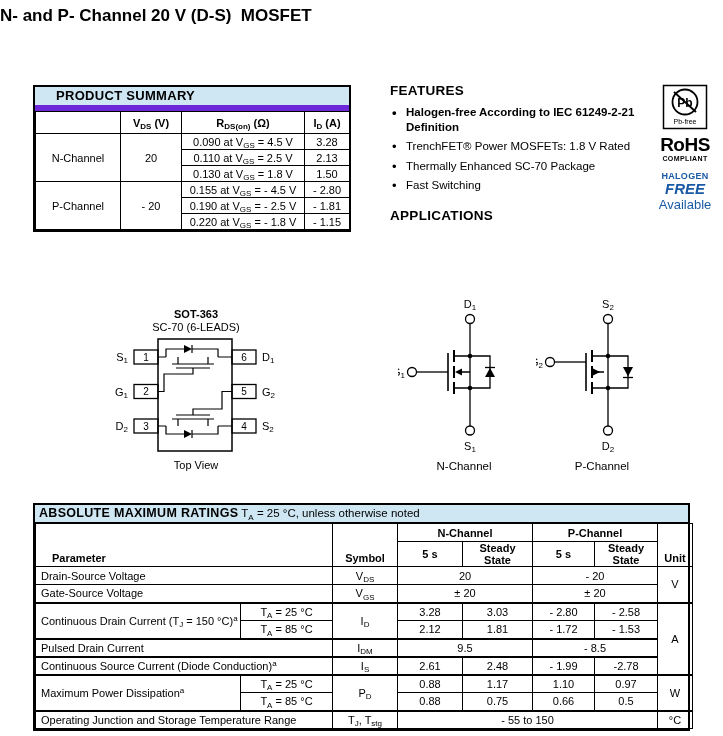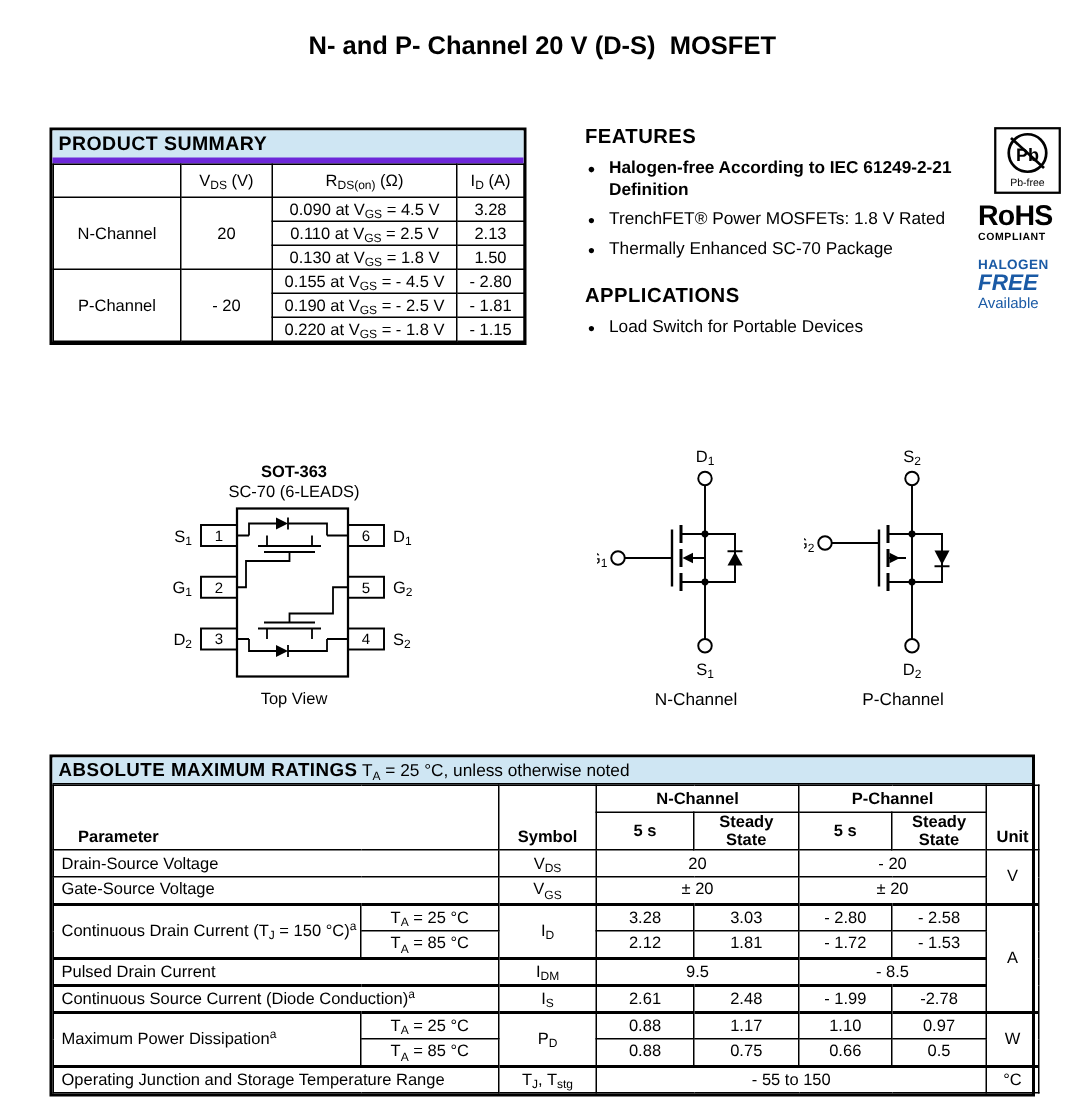--- a/index.html
+++ b/index.html
@@ -5,53 +5,53 @@
   :root{
     --header-bg:#cfe6f3;
     --accent:#1a5aa5;
   }
   *{box-sizing:border-box;margin:0;padding:0;}
   html,body{width:723px;height:736px;background:#fff;overflow:hidden;
     font-family:"Liberation Sans",sans-serif;color:#000;}
   .abs{position:absolute;}
 
   
-  .page-title{top:21px;left:0;width:723px;text-align:center;font-size:17px;
+  .page-title{top:6px;left:0;width:723px;font-size:17px;
     font-weight:bold;white-space:pre;}
 
   
   .sb{font-size:8px;position:relative;top:2.5px;}
   .sp{font-size:8px;position:relative;top:-4px;}
   .b{font-weight:bold;}
 
   
   .ps-wrap{left:33px;top:85px;width:318px;border:2px solid #000;}
   .bar{background:var(--header-bg);font-weight:bold;font-size:13px;
-    padding:1px 4px 2px 4px;border-bottom:4px solid #6d28d9;letter-spacing:.3px;}
+    padding:1px 4px 2px 21px;border-bottom:6px solid #6d28d9;letter-spacing:.3px;}
   table{border-collapse:collapse;width:100%;table-layout:fixed;}
   td,th{border:1px solid #000;font-size:11px;text-align:center;padding:0 2px;}
-  .ps-t th{height:22px;font-weight:normal;text-align:center;}
+  .ps-t th{height:22px;font-weight:bold;text-align:center;}
   .ps-t td{height:16px;}
 
   
   .feat{left:390px;top:83px;width:268px;}
   .sec-h{font-size:13.5px;font-weight:bold;letter-spacing:.3px;margin-bottom:7px;}
   ul.blt{list-style:none;}
   ul.blt li{position:relative;padding-left:16px;font-size:11.5px;
     line-height:1.32;margin-bottom:4px;}
   ul.blt li::before{content:"•";position:absolute;left:2px;top:-1px;font-size:13px;}
   .apps-h{margin-top:15px;}
 
   
-  .badge{left:652px;top:84px;width:66px;text-align:left;}
+  .badge{left:652px;top:84px;width:66px;text-align:center;}
   .rohs{font-size:19px;font-weight:bold;line-height:1;margin-top:5px;letter-spacing:-.5px;}
   .compliant{font-size:7px;font-weight:bold;letter-spacing:.4px;margin-top:1px;}
   .halogen{color:var(--accent);font-size:9px;font-weight:bold;margin-top:9px;letter-spacing:.3px;}
   .free{color:var(--accent);font-size:15px;font-weight:bold;font-style:italic;line-height:1;}
-  .avail{color:var(--accent);font-size:10px;margin-top:1px;}
+  .avail{color:var(--accent);font-size:13px;margin-top:1px;}
 
   
   svg{display:block;}
   svg text{font-family:"Liberation Sans",sans-serif;fill:#000;}
   .pkg{left:100px;top:306px;}
   .schN{left:398px;top:298px;}
   .schP{left:536px;top:298px;}
 
   
   .amr-wrap{left:33px;top:503px;width:657px;border:2px solid #000;}
@@ -117,25 +117,23 @@
   </tbody>
     </table>
 </div>
 
 <div class="abs feat">
   <div class="sec-h">FEATURES</div>
   <ul class="blt">
     <li class="b">Halogen-free According to IEC 61249-2-21 Definition</li>
     <li>TrenchFET® Power MOSFETs: 1.8 V Rated</li>
     <li>Thermally Enhanced SC-70 Package</li>
+    <li>Fast Switching</li>
   </ul>
   <div class="sec-h apps-h">APPLICATIONS</div>
-  <ul class="blt">
-    <li>Load Switch for Portable Devices</li>
-  </ul>
 </div>
 
 <div class="abs badge">
   <svg width="46" height="46" viewBox="0 0 46 46" style="margin:0 auto">
     <rect x="1.5" y="1.5" width="43" height="43" fill="none" stroke="#000" stroke-width="1.5"></rect>
     <circle cx="23" cy="18" r="12.5" fill="none" stroke="#000" stroke-width="1.8"></circle>
     <text x="23" y="23" font-size="12" font-weight="bold" text-anchor="middle">Pb</text>
     <line x1="12" y1="8" x2="34" y2="28" stroke="#000" stroke-width="1.8"></line>
     <text x="23" y="40" font-size="7" text-anchor="middle">Pb-free</text>
   </svg>

